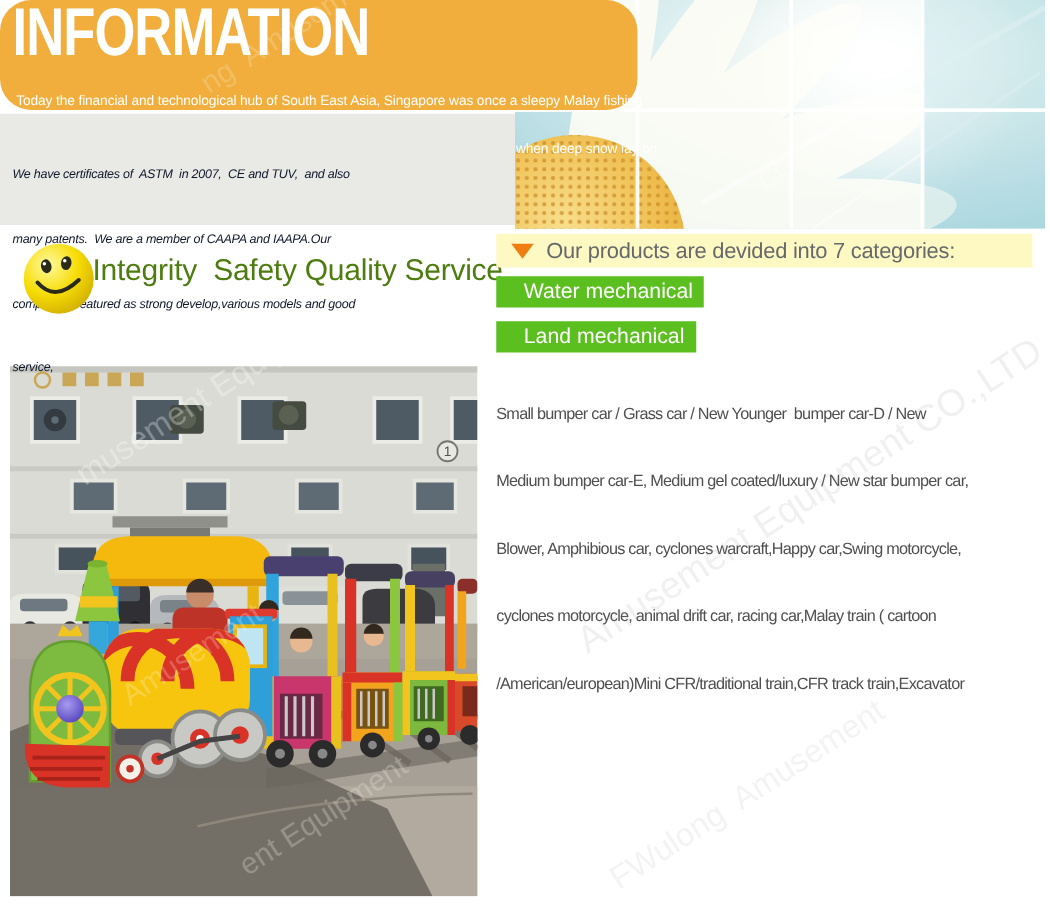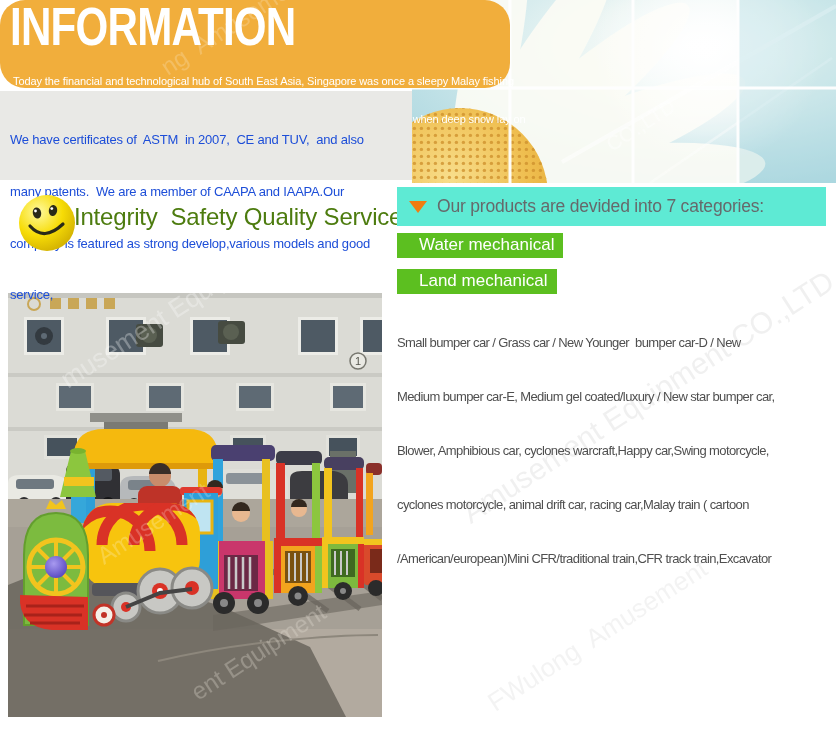--- a/index.html
+++ b/index.html
@@ -6,33 +6,33 @@
   body{width:840px;height:736px;position:relative;overflow:hidden;background:#ffffff;
        font-family:"Liberation Sans", sans-serif;}
   
   #banner{position:absolute;left:0;top:0;width:510px;height:88px;background:#F1AE3C;z-index:2;border-radius:25px;}
   #banner-title{position:absolute;left:10px;top:0px;font-size:54px;line-height:52px;font-weight:bold;
        color:#FFFFFF;letter-spacing:-1px;transform:scaleX(.78);transform-origin:left top;white-space:pre;}
   #banner-para{position:absolute;left:13px;top:50px;color:#FFFFFF;font-size:11px;line-height:12.5px;
        letter-spacing:-0.1px;white-space:pre;}
   
   #certbox{position:absolute;left:0;top:91px;width:412px;height:89px;background:#E9E9E6;z-index:2;}
-  #certbox .ctext{padding:6px 8px 0 10px;color:#1d4ed8;font-size:13px;line-height:17.2px;
-       letter-spacing:-0.2px;white-space:pre;}
+  #certbox .ctext{padding:6px 8px 0 10px;color:#0f172a;font-size:10px;line-height:17.2px;
+       letter-spacing:-0.2px;white-space:pre;font-style:italic;}
   
   #daisy{position:absolute;left:412px;top:0;width:424px;height:183px;z-index:1;}
   
   #smiley{position:absolute;left:18px;top:194px;width:58px;height:58px;z-index:3;}
   #tagline-text{position:absolute;left:74px;top:203px;font-size:24px;color:#4d7c0f;z-index:3;
        white-space:pre;letter-spacing:-0.2px;}
   
   #photo{position:absolute;left:8px;top:293px;width:374px;height:424px;z-index:1;}
   
   #rightcol{position:absolute;left:397px;top:187px;width:429px;z-index:3;}
-  #cat-header{height:39px;background:#5eead4;display:flex;align-items:center;color:#66696B;
+  #cat-header{height:27px;background:#fef9c3;display:flex;align-items:center;color:#66696B;
        font-size:17.5px;letter-spacing:-0.2px;}
   #cat-header .tri{width:0;height:0;border-left:9px solid transparent;border-right:9px solid transparent;
        border-top:12px solid #F07D12;margin:0 10px 0 12px;}
   .cat-bar{display:inline-block;background:#5CBF20;color:#FFFFFF;font-size:17px;line-height:24px;
        padding:0 9px 1px 22px;margin:7px 0 4px 0;white-space:pre;}
   .cat-body{color:#4F4F4F;font-size:13px;line-height:18px;letter-spacing:-0.6px;white-space:pre;}
   
   .wm{position:absolute;z-index:6;pointer-events:none;white-space:pre;transform:rotate(-33deg);}
   #wm-banner{left:150px;top:10px;color:rgba(255,255,255,0.20);font-size:24px;}
   #wm-right1{left:430px;top:380px;color:rgba(140,140,140,0.13);font-size:30px;}

